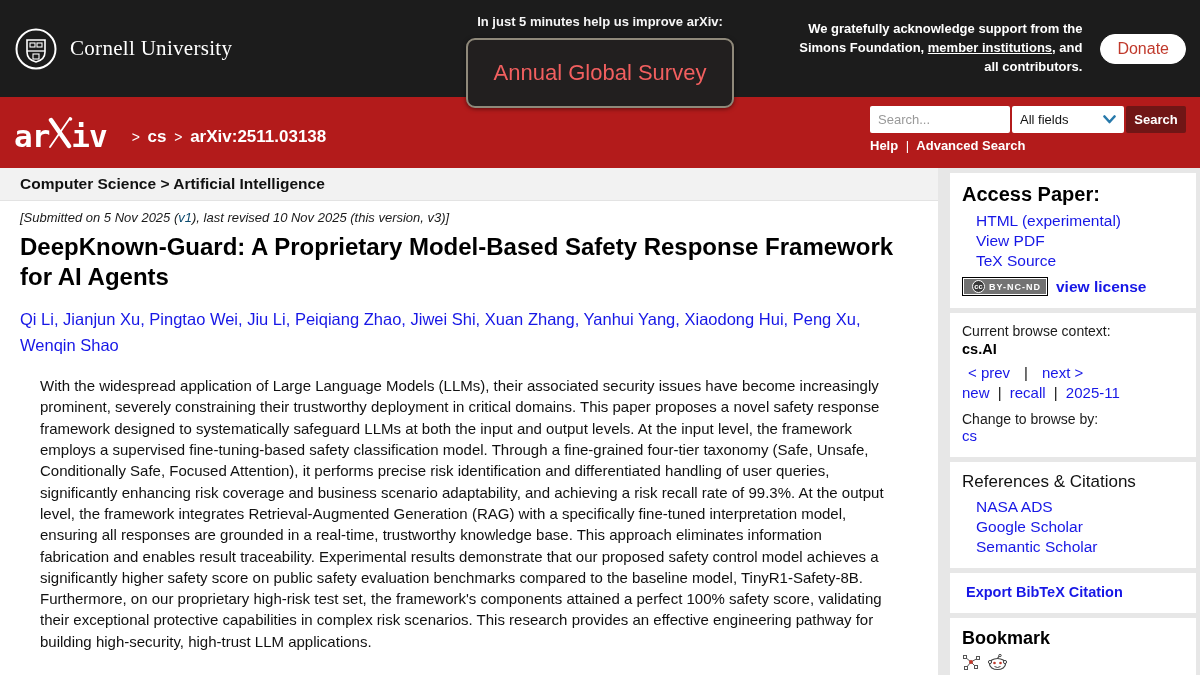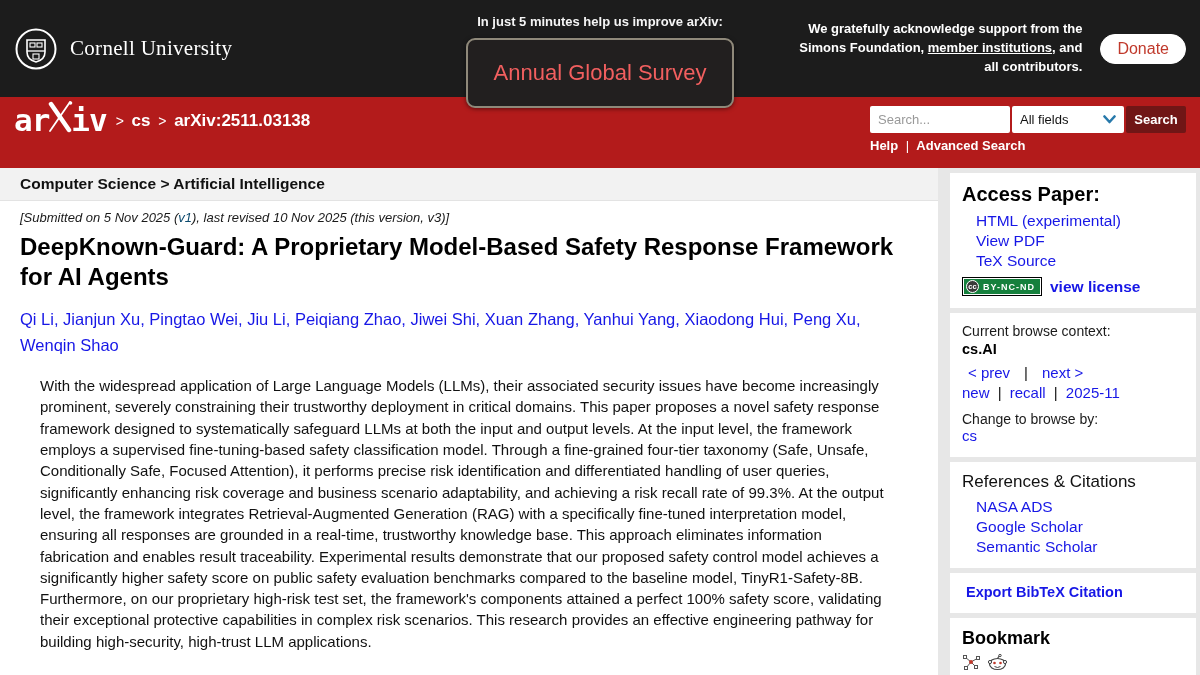--- a/index.html
+++ b/index.html
@@ -17,21 +17,21 @@
     font-size:22px; padding:20px 26px; cursor:pointer; font-family:inherit; box-shadow:0 1px 4px rgba(0,0,0,.5); }
   .support-wrap { margin-left:auto; display:flex; align-items:center; gap:18px; }
   .support-text { text-align:right; font-size:13px; font-weight:700; line-height:1.45; color:#fff; }
   .support-text a { color:#fff; text-decoration:underline; cursor:pointer; }
   .donate-btn { background:#fff; color:#c0392b; border:1px solid #fff; border-radius:16px;
     font-size:16px; font-weight:400; padding:5px 16px; cursor:pointer; font-family:inherit; }
 
   
   .banner { height:71px; background:#b31b1b; display:flex; align-items:flex-start;
     padding:0 14px; color:#fff; }
-  .banner-left { display:flex; align-items:flex-end; gap:6px; margin-top:2px; }
+  .banner-left { display:flex; align-items:flex-end; gap:22px; margin-top:18px; }
   .arxiv-logo { display:flex; align-items:flex-end; cursor:pointer; color:#fff; text-decoration:none; }
   .arxiv-logo .lt { font-family:"DejaVu Sans Mono","Liberation Mono",monospace; font-weight:700;
     font-size:31px; line-height:.85; letter-spacing:-1px; }
   .arxiv-logo svg { margin:0 -2px; display:block; }
   .crumb { font-size:17px; font-weight:700; color:#fff; padding-bottom:2px; }
   .crumb .sep { font-weight:400; font-size:14px; padding:0 3px; }
   .crumb a { color:#fff; text-decoration:none; cursor:pointer; }
   .banner-right { margin-left:auto; margin-top:9px; width:316px; }
   .search-row { display:flex; gap:2px; }
   .search-input { width:140px; height:27px; border:0; border-radius:2px; padding:0 8px; font-size:13px;
@@ -58,22 +58,22 @@
   .authors a { color:#1717e6; text-decoration:none; cursor:pointer; }
   .abstract { margin:17px 0 0 20px; max-width:852px; font-size:15px; line-height:1.42; color:#111; }
 
   
   aside { width:262px; background:#e7e7e7; padding:5px 4px 5px 12px; }
   .sbox { background:#fff; margin-bottom:5px; padding:10px 12px 12px 12px; }
   .sbox h2 { font-size:20px; font-weight:700; color:#000; }
   .sbox .links { margin:6px 0 0 14px; display:flex; flex-direction:column; gap:2px; }
   .sbox .links a, a.blue { color:#1717e6; text-decoration:none; font-size:15.5px; cursor:pointer; }
   .license-row { display:flex; align-items:center; gap:8px; margin-top:7px; }
-  .cc-badge { display:inline-flex; align-items:center; gap:4px; background:#15803d; border:1px solid #000;
-    box-shadow:0 0 0 1px #fff inset; color:#fff; font-size:9px; font-weight:700; padding:2px 6px 2px 3px;
+  .cc-badge { display:inline-flex; align-items:center; gap:4px; background:#737373; border:1px solid #000;
+    box-shadow:0 0 0 1px #fff inset; color:#fff; font-size:9px; font-weight:700; padding:2px 6px 2px 9px;
     letter-spacing:1px; cursor:pointer; }
   .cc-circle { width:13px; height:13px; border:1.5px solid #fff; border-radius:50%; background:#3a3a3a;
     display:inline-flex; align-items:center; justify-content:center; font-size:7.5px; letter-spacing:0; }
   .license-link { font-size:12px; font-weight:700; }
   .browse-title, .change-label { font-size:14px; color:#1a1a1a; }
   .browse-ctx { font-weight:700; font-size:14.5px; color:#000; margin-top:2px; }
   .prevnext { margin-top:7px; font-size:15px; }
   .prevnext a { color:#1717e6; text-decoration:none; cursor:pointer; }
   .prevnext .pipe { color:#111; padding:0 14px; }
   .prevnext a:first-child { padding-left:6px; }

